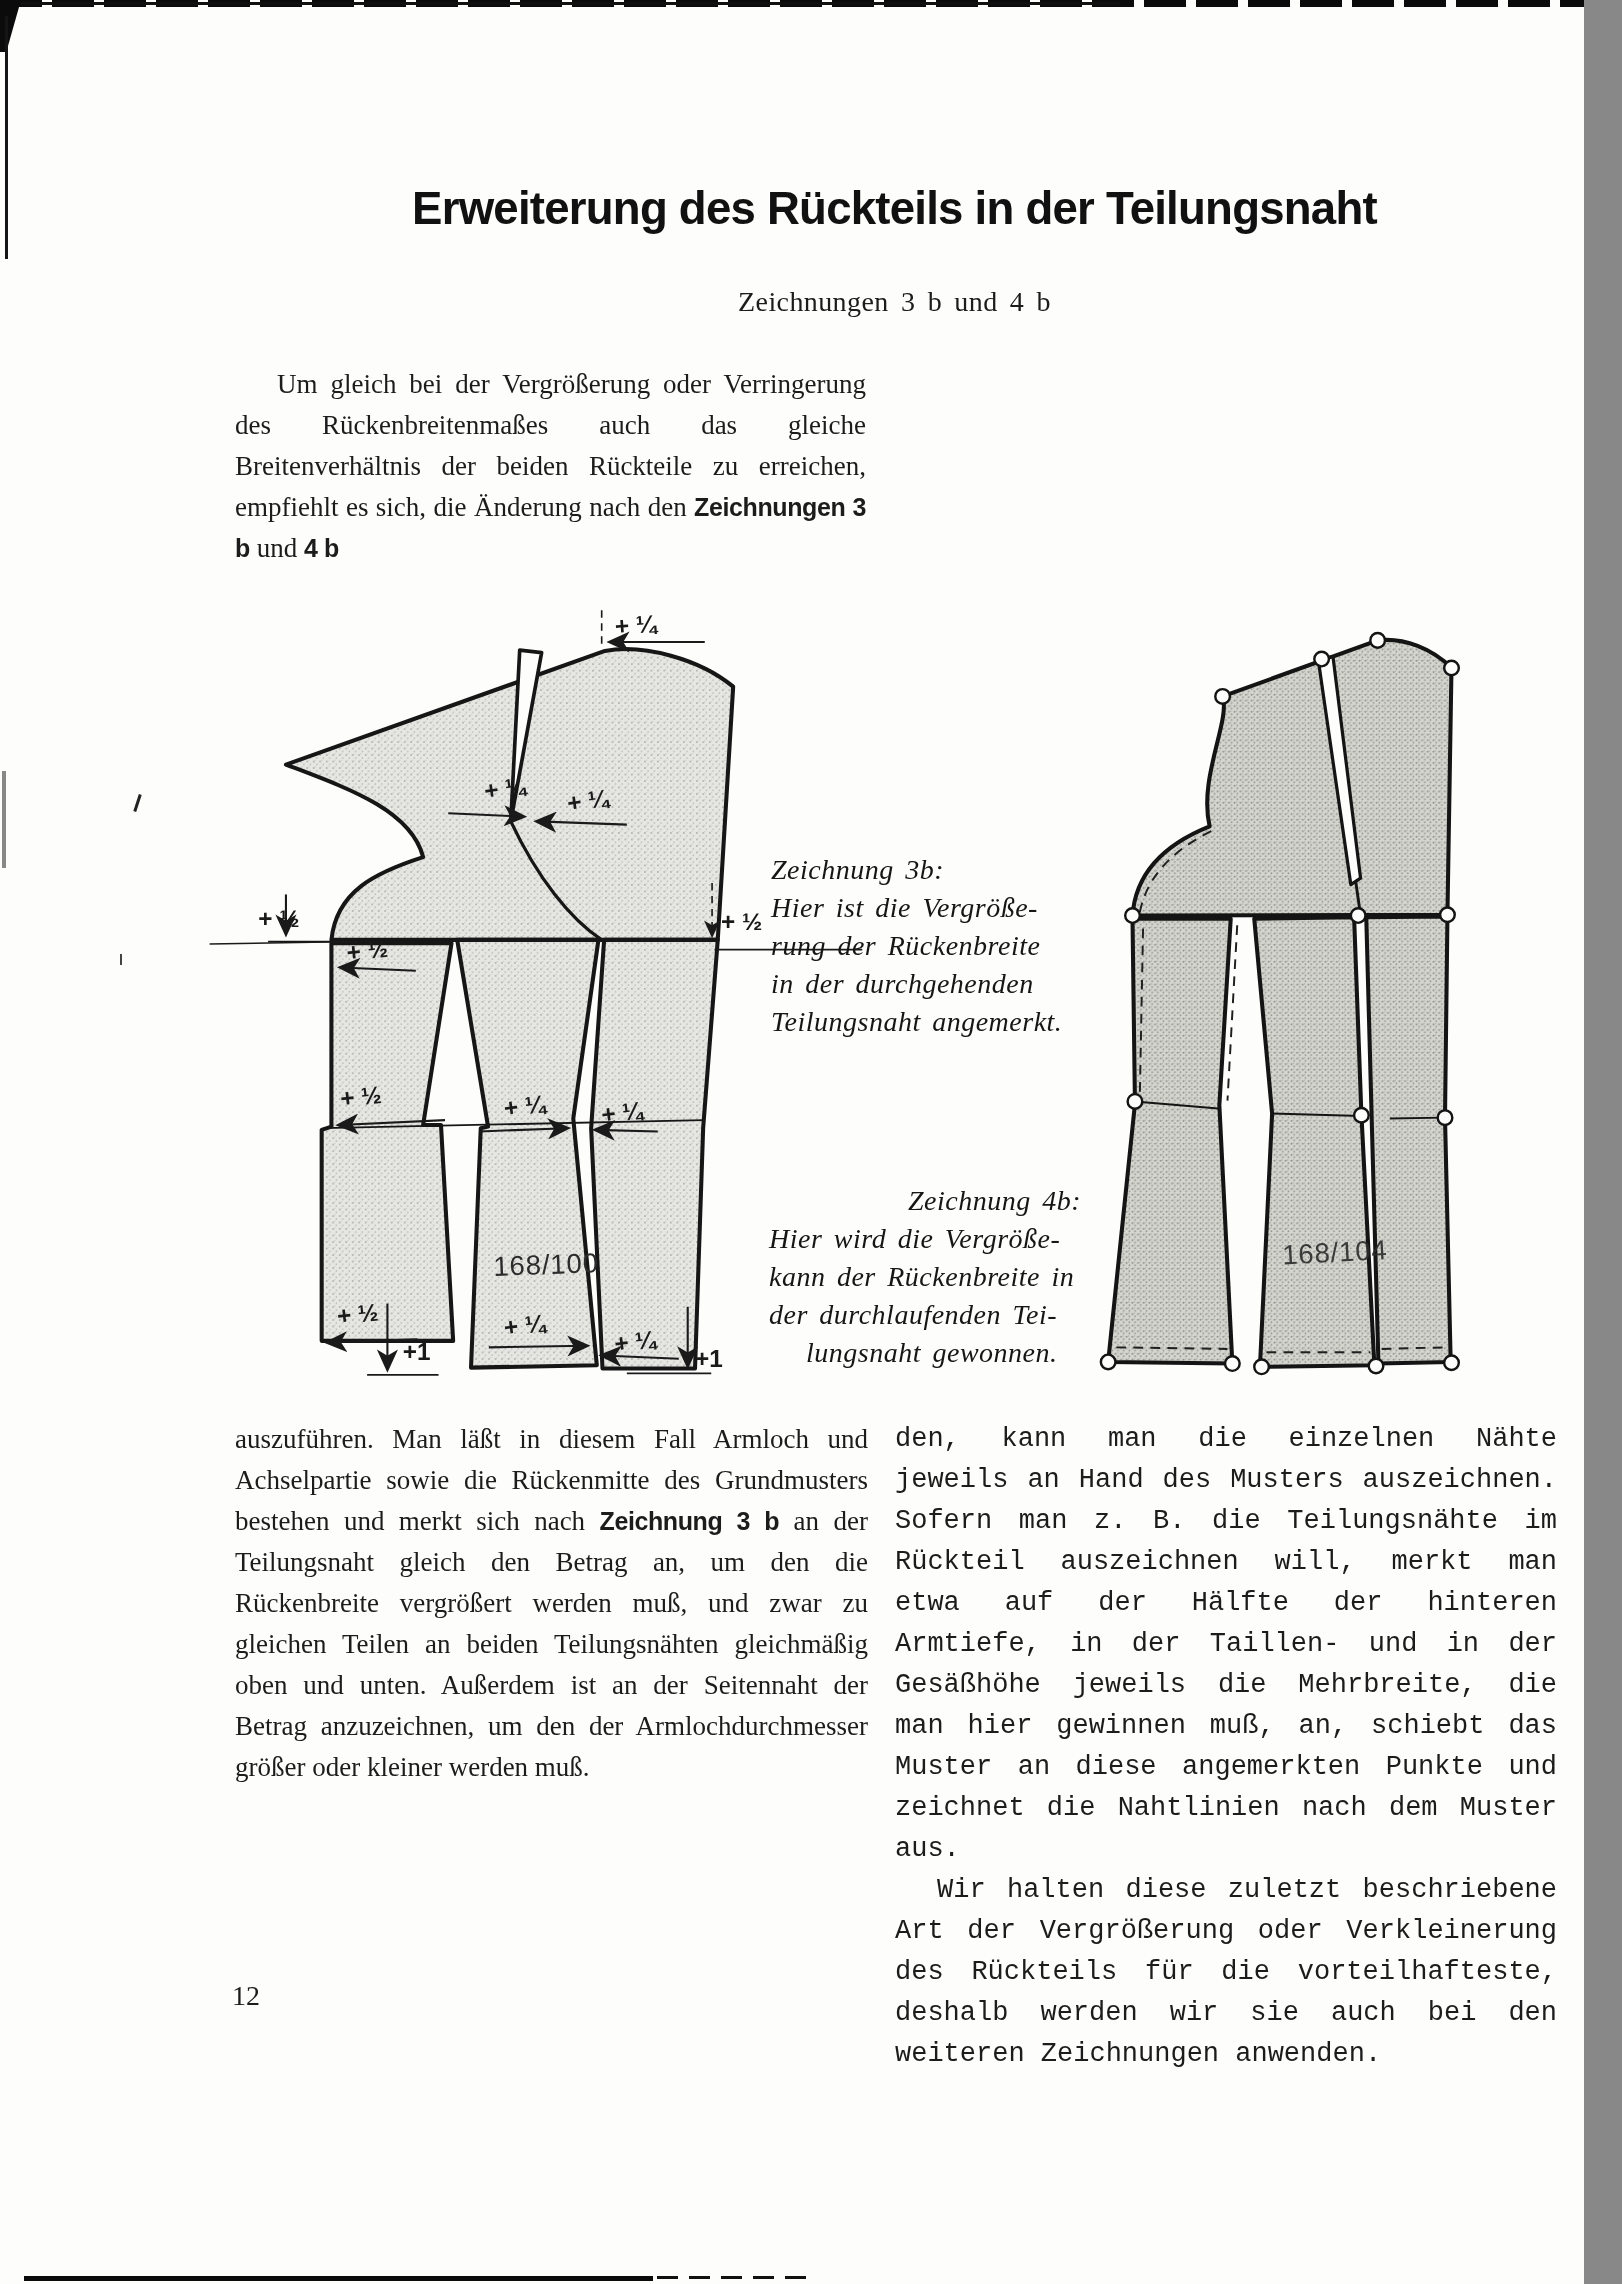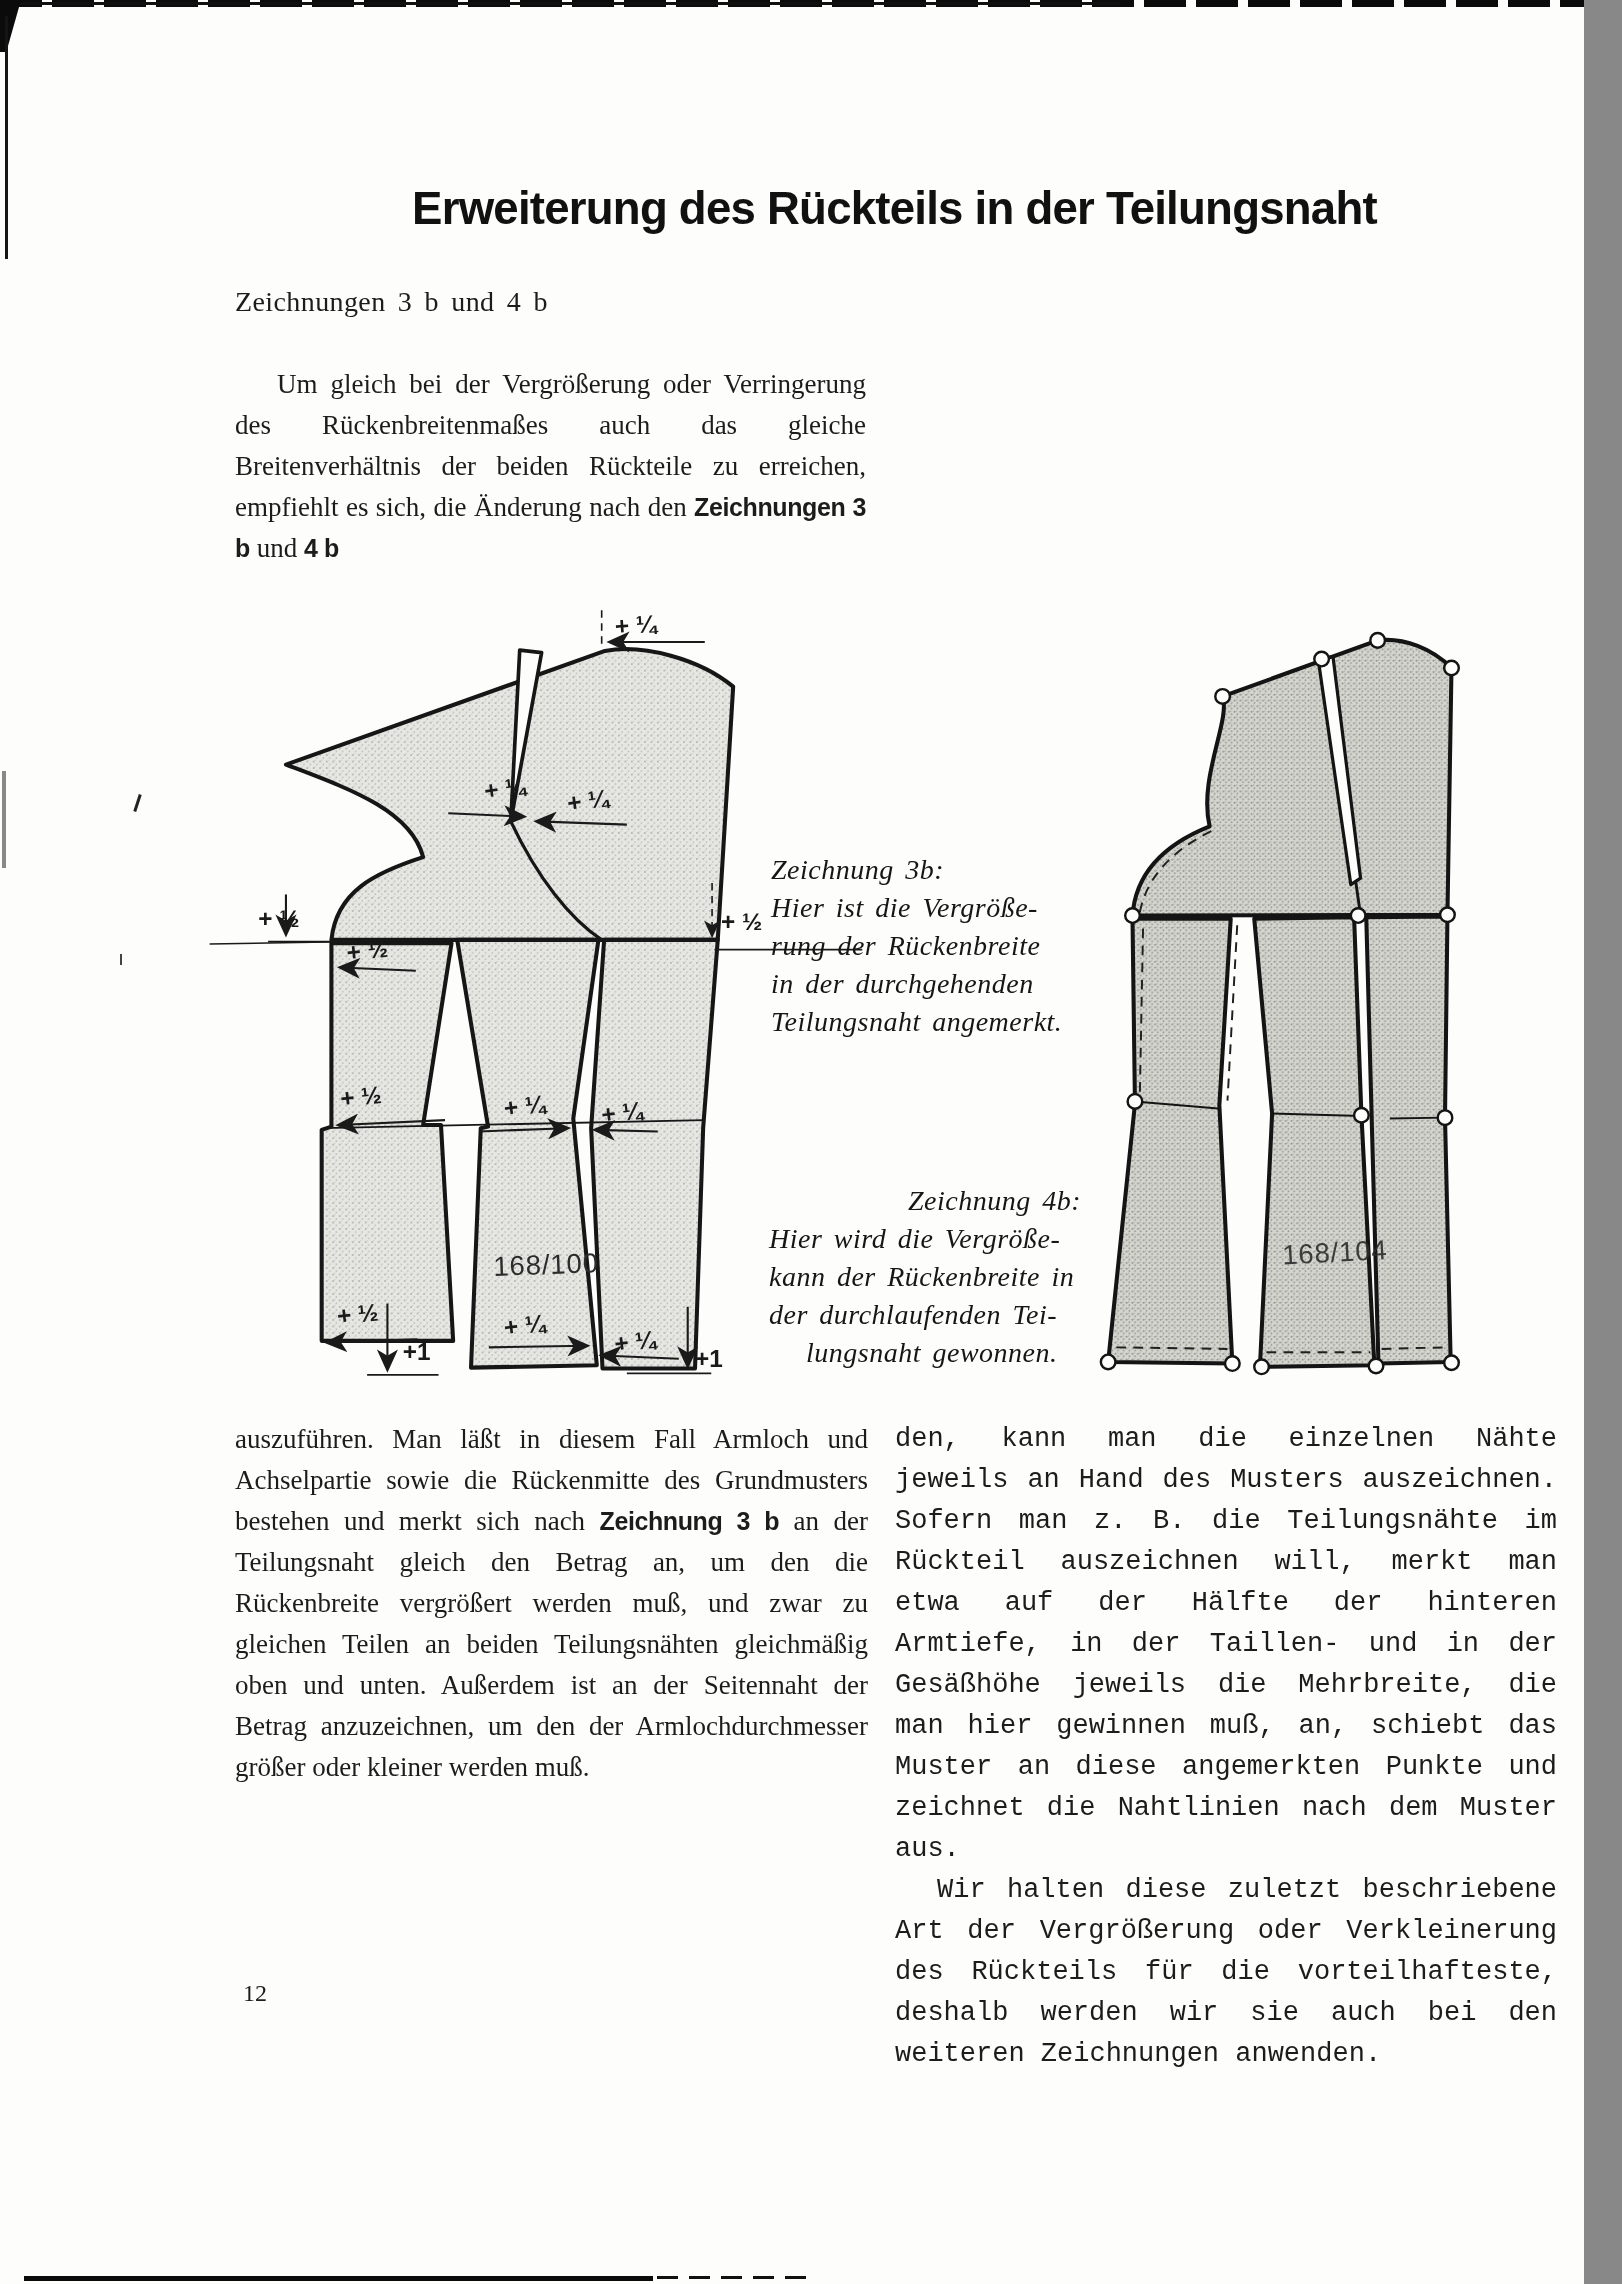--- a/index.html
+++ b/index.html
@@ -17,21 +17,21 @@
   .scan-bottom2{position:absolute;bottom:4.9px;left:657px;width:154px;height:3.2px;
     background:repeating-linear-gradient(90deg,#111 0 21px,transparent 21px 32px);}
   .tick-r1{position:absolute;top:977px;left:1589px;width:26px;height:4px;background:#2e2e2e;}
   .tick-r2{position:absolute;top:1234px;left:1596px;width:19.5px;height:4px;background:#3a3a3a;}
   .mark-a{position:absolute;top:794px;left:136px;width:3.2px;height:18px;background:#222;transform:rotate(18deg);}
   .mark-b{position:absolute;top:954px;left:120px;width:2.4px;height:11.4px;background:#444;}
 
   .title{position:absolute;left:235px;top:180px;width:1319px;text-align:center;
     font-family:"Liberation Sans", sans-serif;font-weight:bold;font-size:47px;
     letter-spacing:-0.8px;transform:scaleX(.97);color:#111;}
-  .subtitle{position:absolute;left:235px;top:286px;width:1319px;
+  .subtitle{position:absolute;left:235px;top:286px;width:1319px;text-align:center;
     font-size:28px;letter-spacing:0.4px;word-spacing:4.9px;}
 
   .col{position:absolute;font-size:27px;line-height:41px;text-align:justify;}
   .col p{margin:0;}
   .col p.ind{text-indent:42px;}
   .intro-left{left:235px;top:364px;width:631px;}
   .intro-right{left:895px;top:364px;width:661px;}
   .body-left{left:235px;top:1419px;width:633px;}
   .body-right{left:895px;top:1419px;width:662px;font-family:Liberation Mono, monospace;}
   b.zb{font-family:"Liberation Sans", sans-serif;font-size:25px;letter-spacing:-0.4px;}
@@ -41,21 +41,21 @@
   .cap3b{left:763px;top:851px;}
   .cap4b{left:761px;top:1182px;}
   .caption div{white-space:nowrap;margin-left:8px;}
   .cap4b .t{text-align:right;padding-right:42px;}
   .cap4b .c{padding-left:37px;}
 
   svg.diagrams{position:absolute;left:0;top:0;pointer-events:none;}
   .lbl{font-family:"Liberation Sans", sans-serif;font-size:30px;font-weight:600;fill:#1a1a1a;}
   .sz{font-family:"Liberation Sans", sans-serif;font-size:34px;letter-spacing:1px;fill:#2c2c2c;}
 
-  .pagenum{position:absolute;left:243px;top:1980px;font-size:24px;}
+  .pagenum{position:absolute;left:232px;top:1980px;font-size:28px;}
 </style>
 </head>
 <body>
 
 <div class="page">
 
   <div class="scan-top"></div>
   <div class="scan-top2"></div>
   <div class="scan-corner"></div>
   <div class="scan-left"></div>

